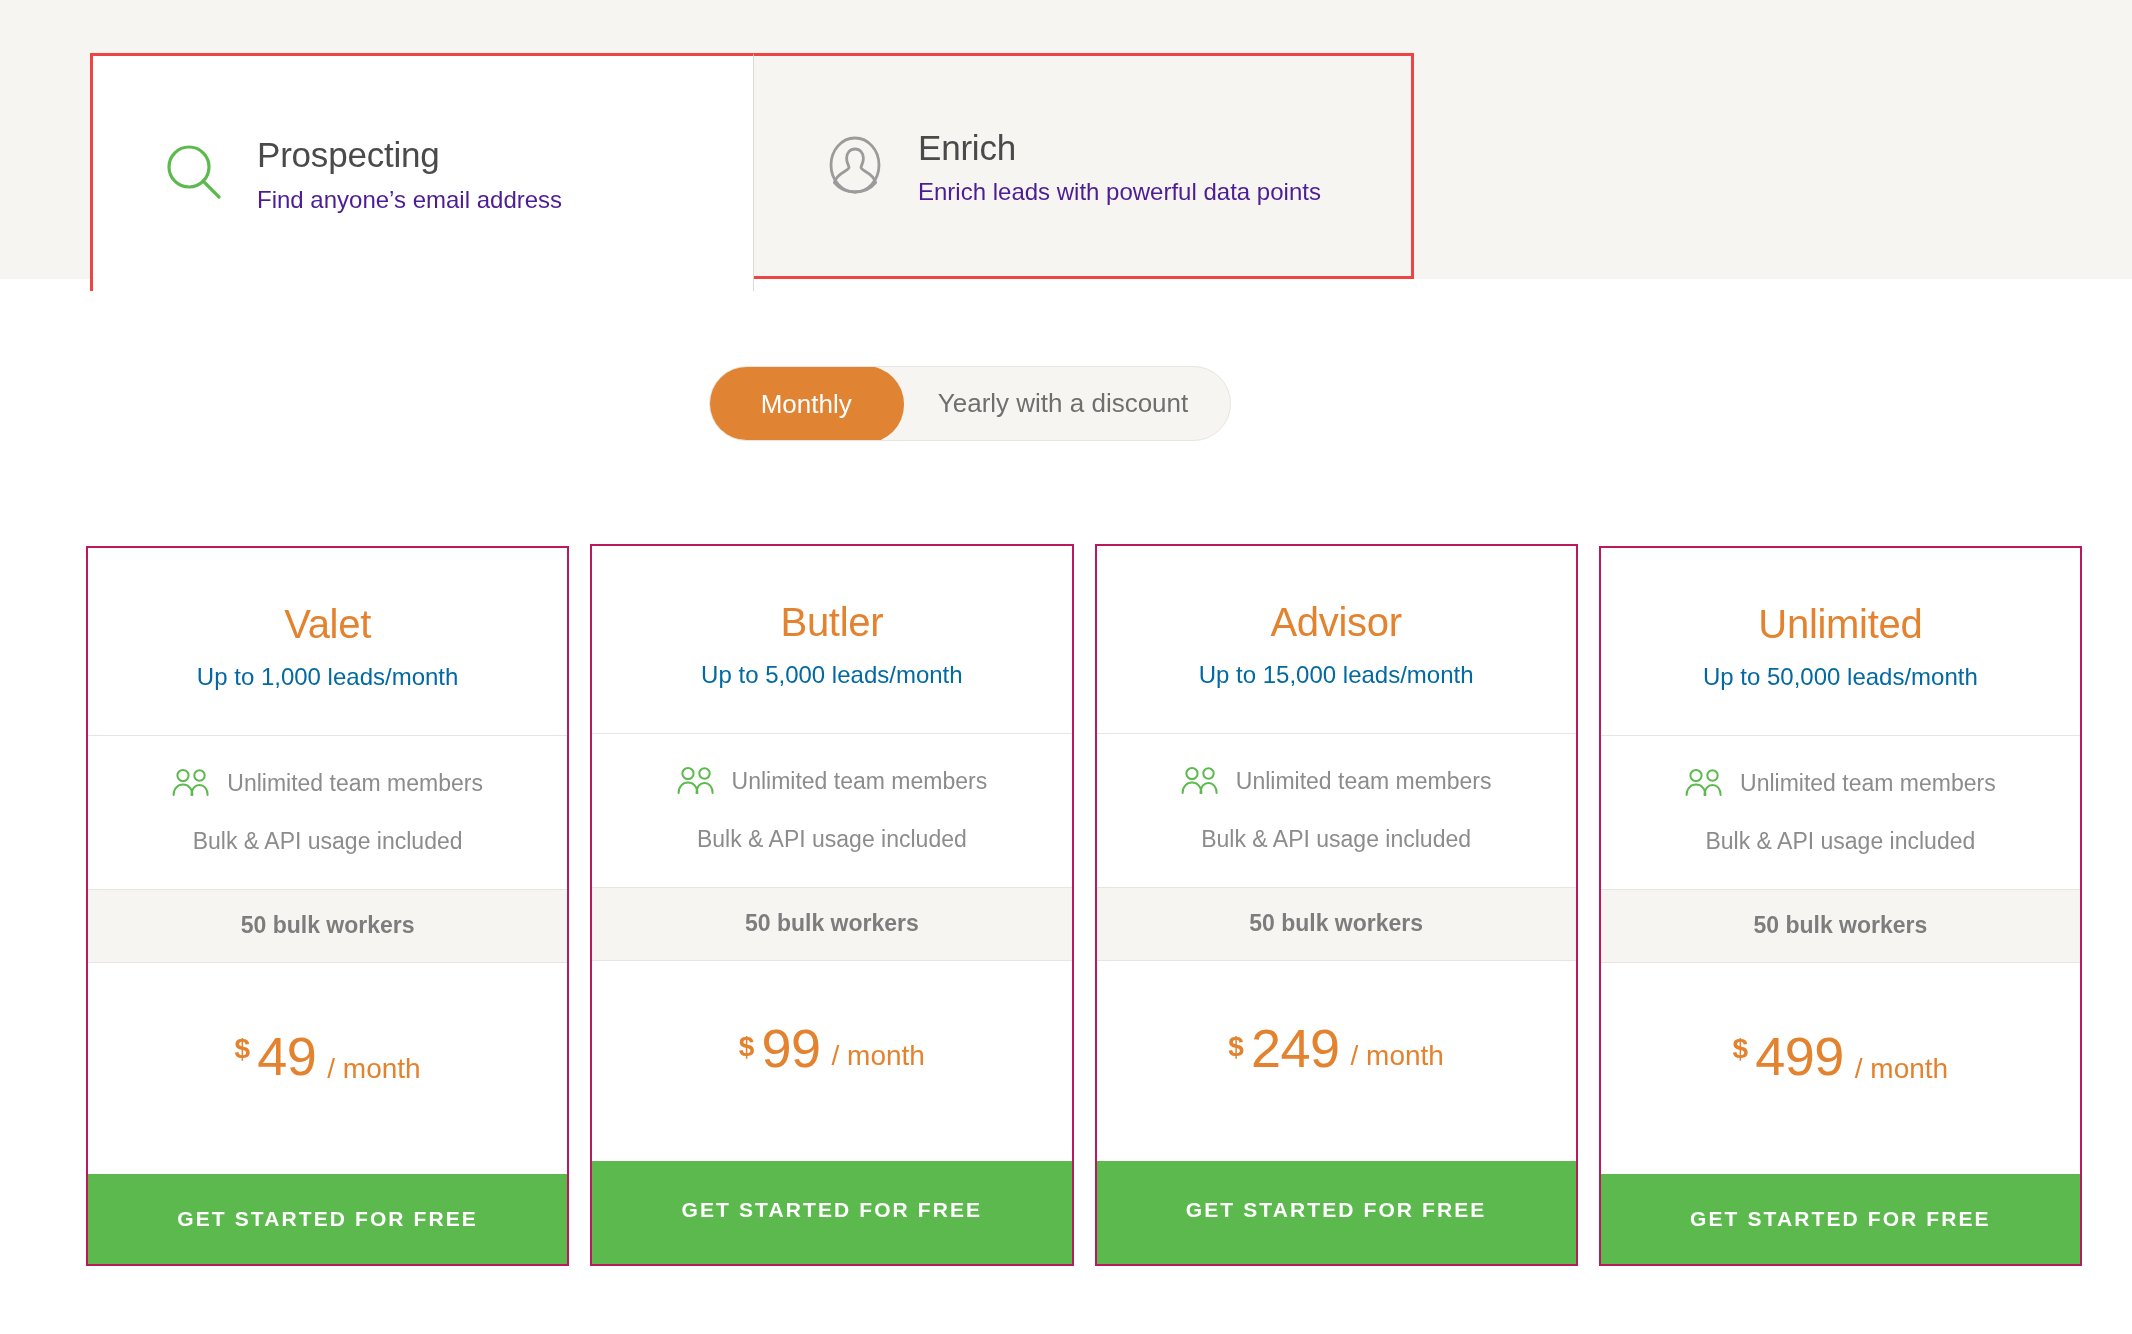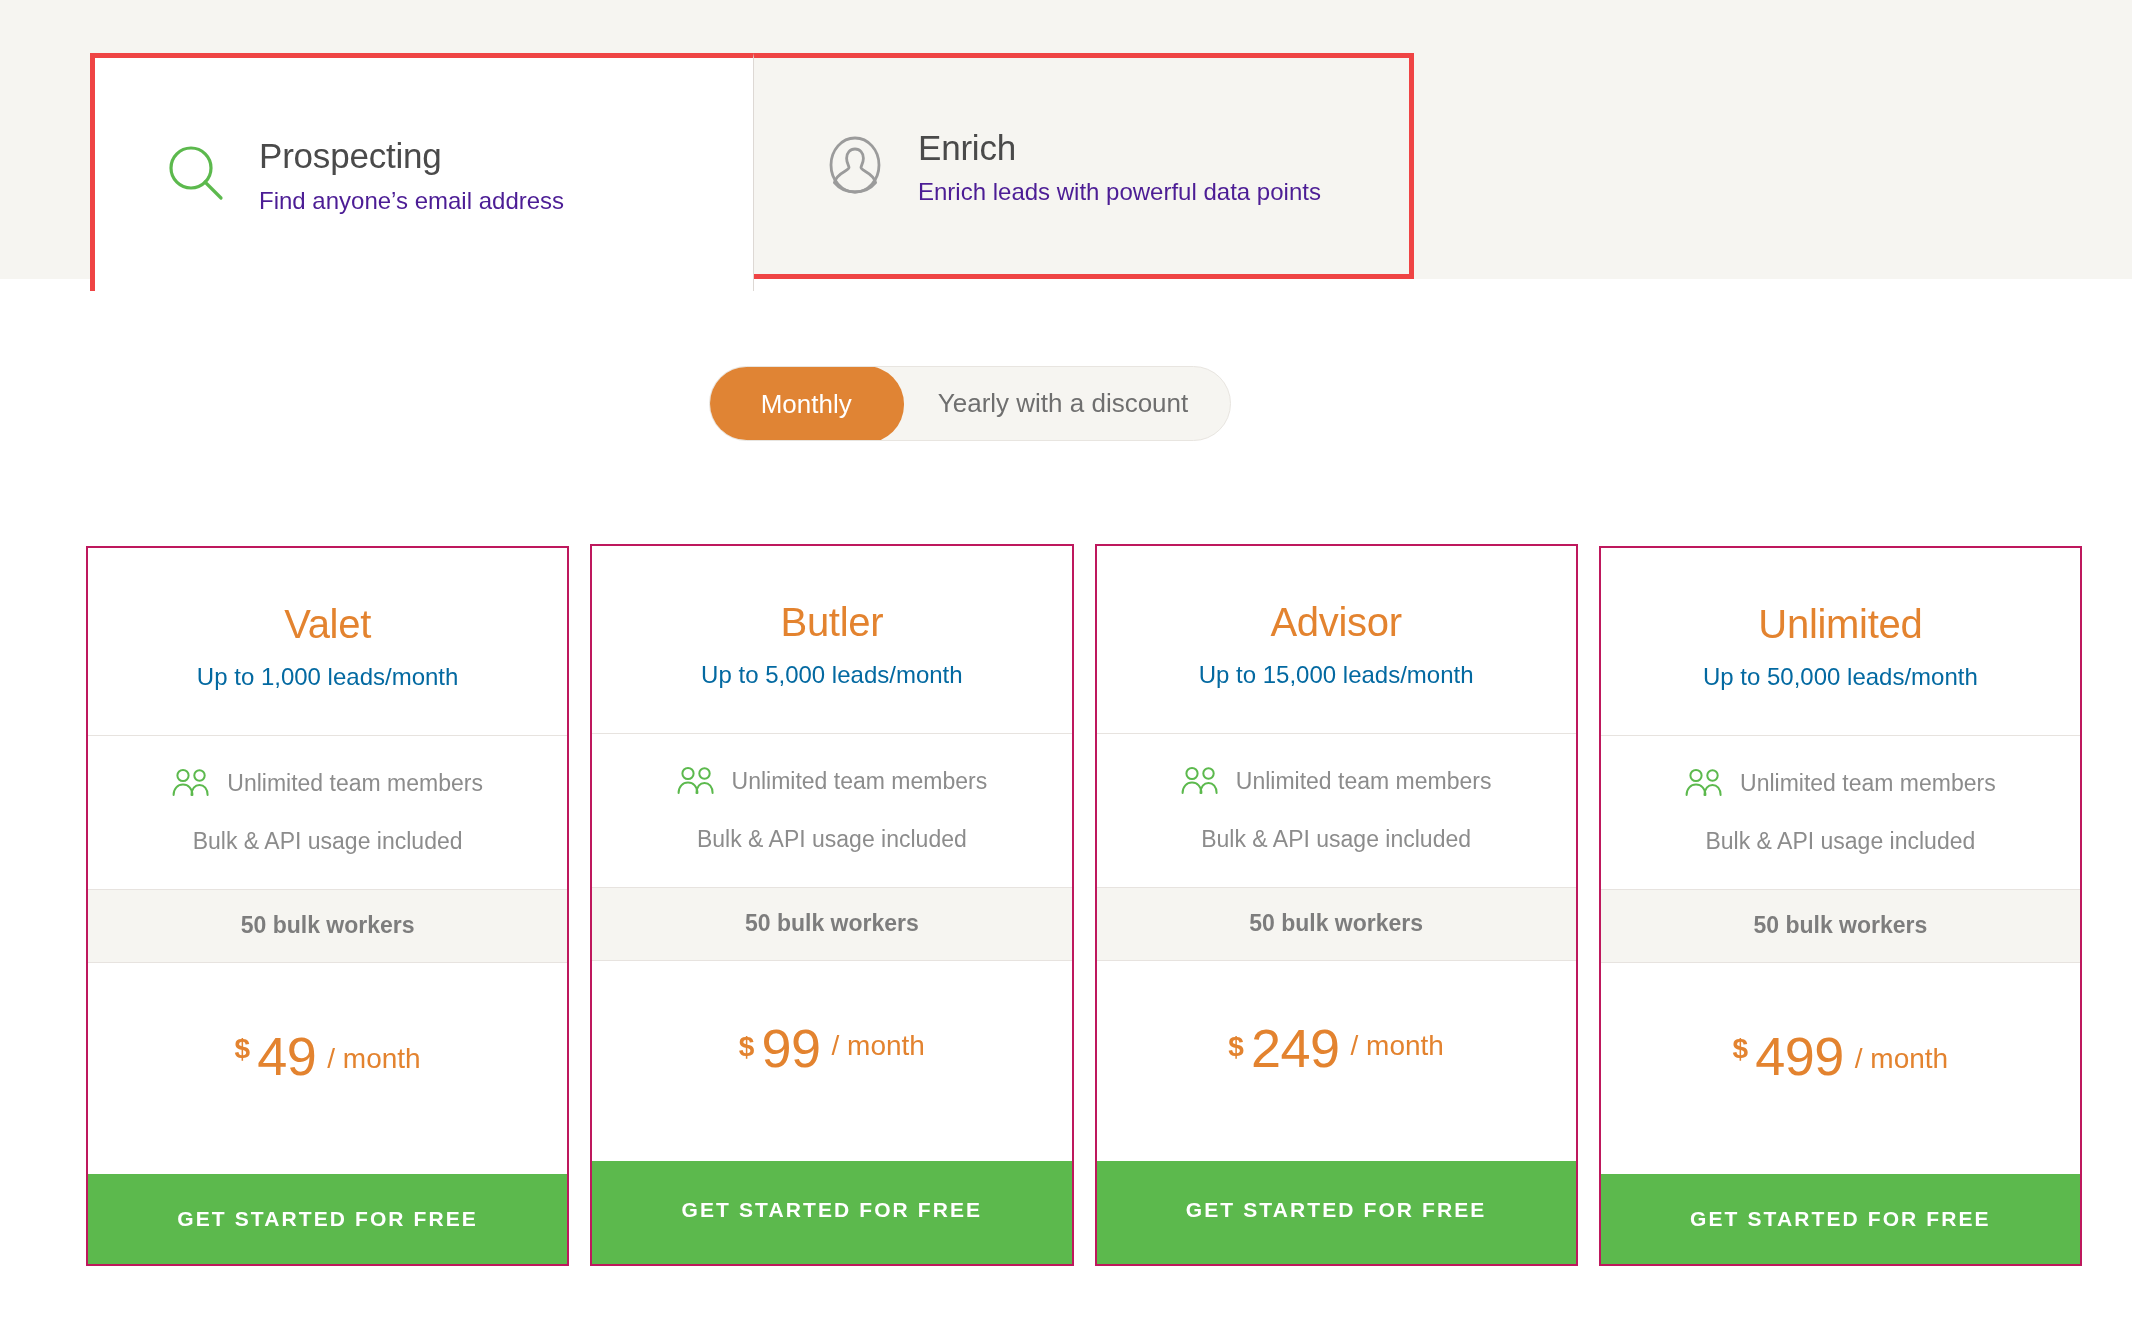--- a/index.html
+++ b/index.html
@@ -32,21 +32,21 @@
     top: 53px;
     width: 1988px;
     height: 226px;
     display: flex;
   }
 
   .tab {
     position: relative;
     display: flex;
     align-items: center;
-    border: 5px solid #ef4444;
+    border: 3px solid #ef4444;
     background: #f6f5f1;
     padding-left: 62px;
     height: 226px;
   }
 
   .tab.tab-prospecting {
     width: 664px;
     background: #ffffff;
     border-right: 1px solid #ddd8d4;
     height: 238px;
@@ -237,21 +237,21 @@
     font-weight: 400;
     line-height: 1;
     letter-spacing: -0.5px;
   }
 
   .price-period {
     font-size: 28px;
     font-weight: 400;
     margin-left: 11px;
     align-self: flex-end;
-    margin-bottom: 13px;
+    margin-bottom: 3px;
   }
 
   .cta {
     background: #5cb94d;
     color: #ffffff;
     text-align: center;
     padding: 33px 10px 33px;
     font-size: 21px;
     font-weight: 700;
     letter-spacing: 2.1px;

